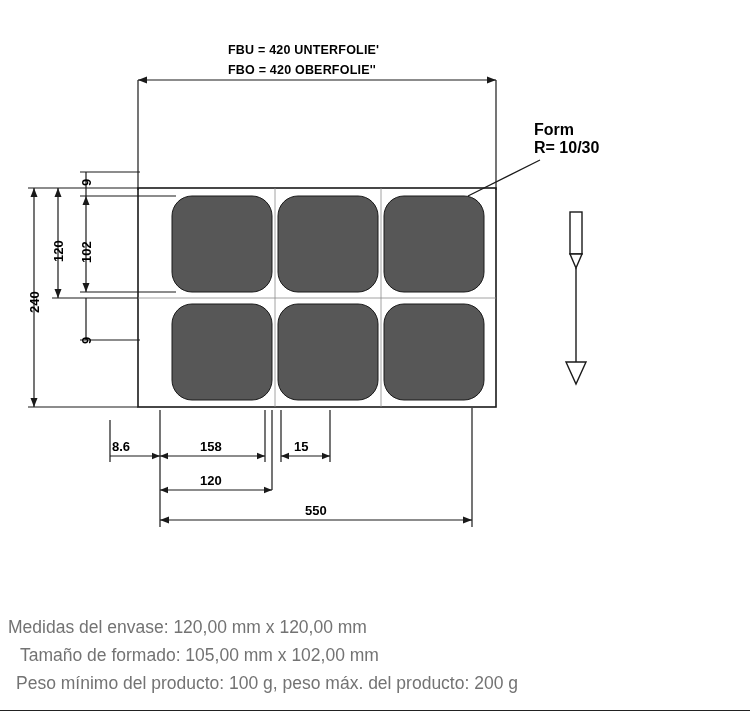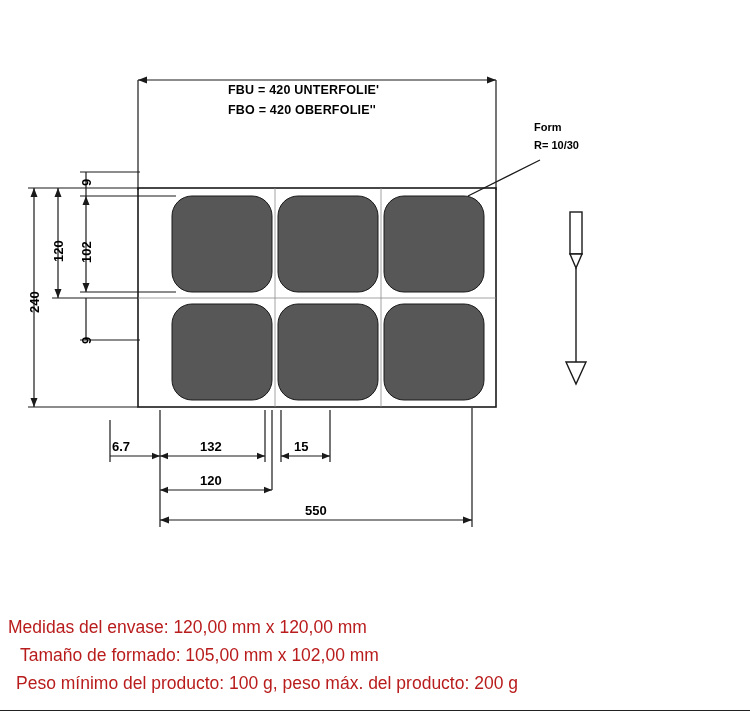--- a/index.html
+++ b/index.html
@@ -24,41 +24,40 @@
   .lbl {
     position: absolute;
     font-family: "Liberation Sans", sans-serif;
     white-space: nowrap;
     line-height: 1;
   }
   .bold-small {
     font-size: 12.5px;
     font-weight: bold;
     letter-spacing: 0.2px;
-    margin-top: 40px;
   }
   .dim {
     font-size: 13px;
     font-weight: bold;
   }
   .dim-v {
     font-size: 13px;
     font-weight: bold;
     transform: rotate(-90deg);
     transform-origin: left top;
   }
   .form-lbl {
-    font-size: 11px;
+    font-size: 16px;
     font-weight: bold;
     line-height: 1.15;
   }
   .caption {
     position: absolute;
     font-size: 17.5px;
-    color: #b91c1c;
+    color: #737373;
     white-space: nowrap;
   }
   .hrule {
     position: absolute;
     background: #222;
     height: 1px;
   }
 </style>
 </head>
 <body>
@@ -172,22 +171,22 @@
 
 <div class="lbl form-lbl" style="left:534px; top:121px;">Form</div>
 <div class="lbl form-lbl" style="left:534px; top:139px;text-align:right;">R= 10/30</div>
 
 <div class="lbl dim-v" style="left:28px; top:313px;">240</div>
 <div class="lbl dim-v" style="left:52px; top:262px;">120</div>
 <div class="lbl dim-v" style="left:80px; top:263px;">102</div>
 <div class="lbl dim-v" style="left:80px; top:186px;">9</div>
 <div class="lbl dim-v" style="left:80px; top:344px;">9</div>
 
-<div class="lbl dim" style="left:112px; top:440px;">6.7</div>
-<div class="lbl dim" style="left:200px; top:440px;">132</div>
+<div class="lbl dim" style="left:112px; top:440px;">8.6</div>
+<div class="lbl dim" style="left:200px; top:440px;">158</div>
 <div class="lbl dim" style="left:294px; top:440px;">15</div>
 <div class="lbl dim" style="left:200px; top:474px;">120</div>
 <div class="lbl dim" style="left:305px; top:504px;">550</div>
 
 <div class="caption" style="left:8px; top:617px;">Medidas del envase: 120,00 mm x 120,00 mm</div>
 <div class="caption" style="left:20px; top:645px;">Tamaño de formado: 105,00 mm x 102,00 mm</div>
 <div class="caption" style="left:16px; top:673px;">Peso mínimo del producto: 100 g, peso máx. del producto: 200 g</div>
 
 <div class="hrule" style="left:0px; top:710px; width:750px;"></div>
 

